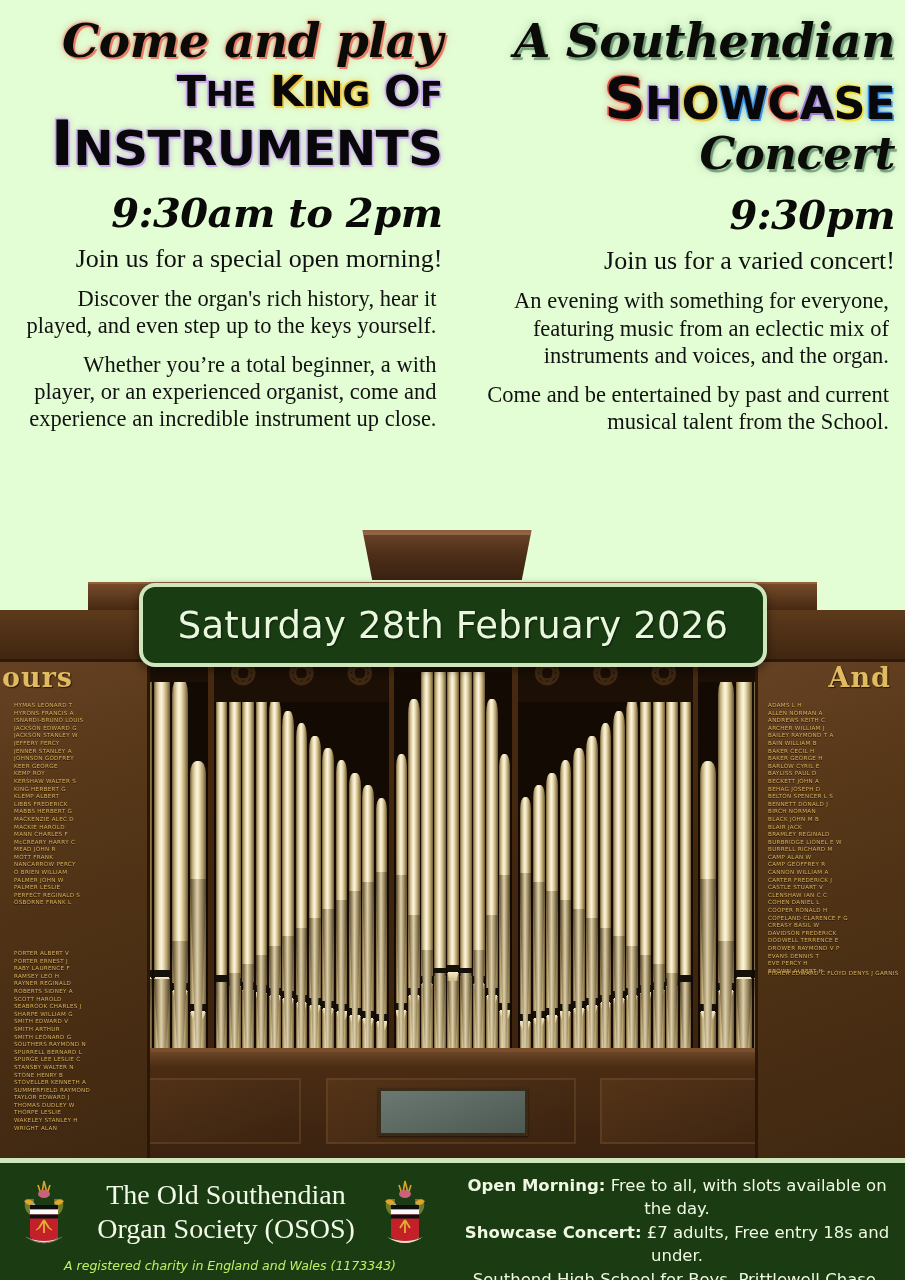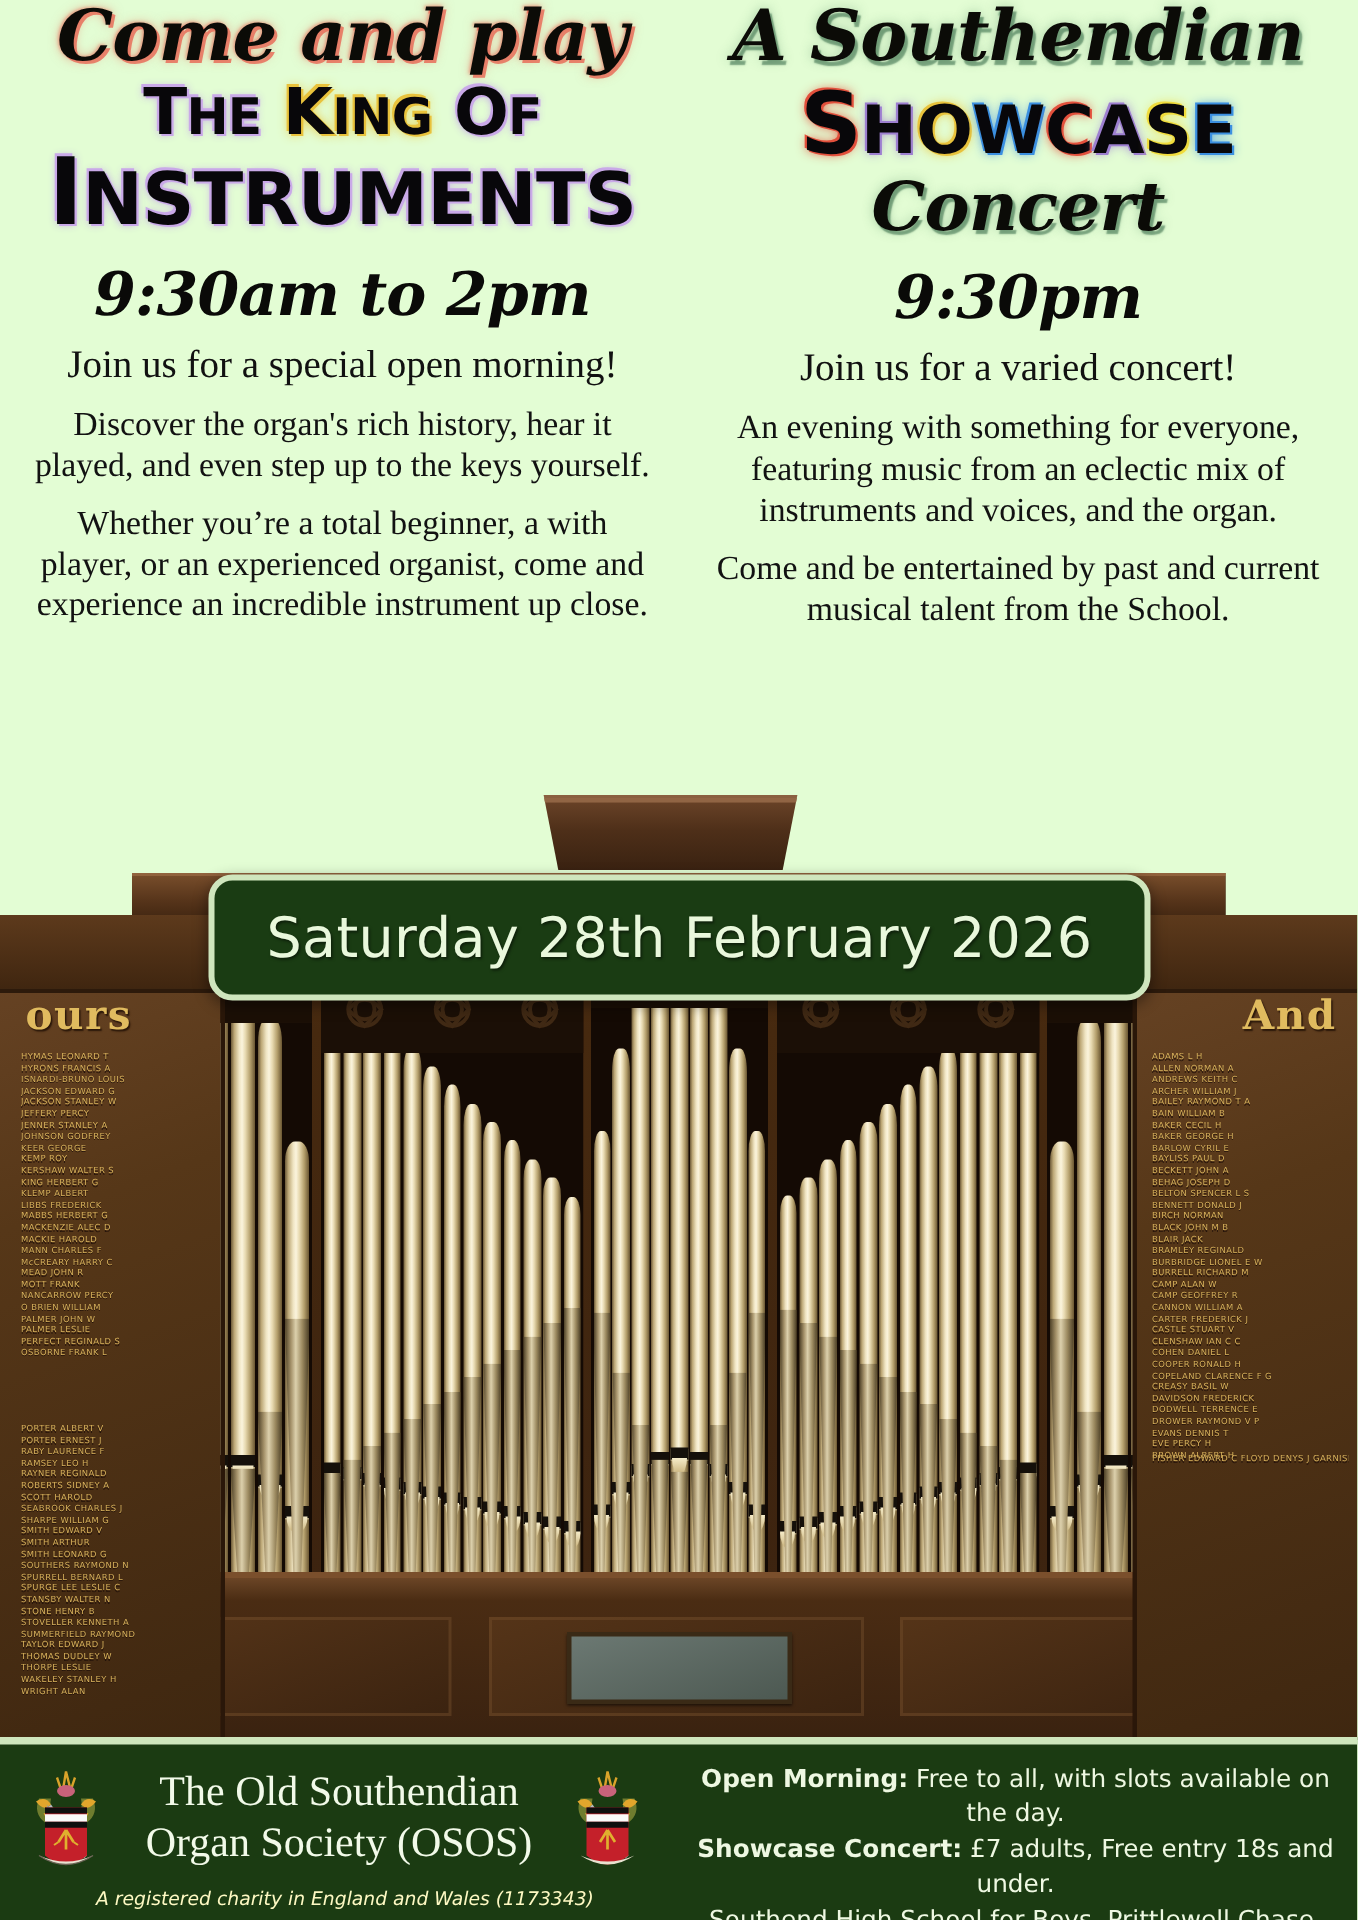--- a/index.html
+++ b/index.html
@@ -16,21 +16,21 @@
     background:#e3fdd4;
     overflow:hidden;
   }
 
   
   .top-area{
     position:absolute; left:0; top:0; width:905px; height:530px;
     background:#e3fdd4;
     display:flex; z-index:30;
   }
-  .col{ width:50%; padding:0 10px; text-align:center; }
+  .col{ width:50%; padding:16px 10px; text-align:right; }
   .col-left{ padding-left:14px; }
   .col-right{ padding-right:10px; }
 
   .script-line{
     font-family:"DejaVu Serif", serif;
     font-style:italic;
     font-weight:bold;
     font-size:47px;
     line-height:1.06;
     color:#0b0b07;
@@ -114,21 +114,21 @@
     position:absolute; top:0; left:0; right:0; height:52px;
     background:linear-gradient(180deg,#5d3a1c,#402610);
     border-bottom:3px solid #2d1a0b;
   }
   .board-word{
     position:absolute; top:52px; width:100%;
     text-align:center; font-family:"DejaVu Serif", serif; font-weight:bold;
     font-size:27px; color:#e0bb5f; letter-spacing:1px;
     text-shadow:1px 1px 1px #2a1709;
   }
-  .board.left .board-word{ text-align:left; padding-left:2px;margin-left:15px; }
+  .board.left .board-word{ text-align:left; padding-left:2px; }
   .board.right .board-word{ text-align:right; padding-right:14px; }
   .names{
     position:absolute; top:92px; left:10px; right:6px; bottom:4px;
     font-family:"DejaVu Sans", sans-serif;
     font-size:5.6px; line-height:7.6px;
     color:#d8b25c; letter-spacing:.3px;
     text-shadow:0 1px 0 #23120a;
     overflow:hidden;
     white-space:nowrap;
   }
@@ -238,21 +238,21 @@
   .crest.c2{ left:377px; }
 
   .soc-name{
     position:absolute; left:76px; top:15px; width:300px;
     font-family:"Liberation Serif", serif;
     font-size:28px; line-height:1.22; color:#f2fae9; text-align:center;
   }
   .charity{
     position:absolute; left:40px; top:95px; width:380px;
     font-family:"DejaVu Sans", sans-serif;
-    font-style:italic; font-size:12.5px; color:#fef9c3; text-align:center;
+    font-style:italic; font-size:12.5px; color:#bef264; text-align:center;
   }
   .fline{
     font-family:"DejaVu Sans", sans-serif;
     font-size:16.5px; line-height:1.42; color:#eef8e2;
   }
   .fline b{ font-weight:bold; }
 </style>
 </head>
 <body>
 

